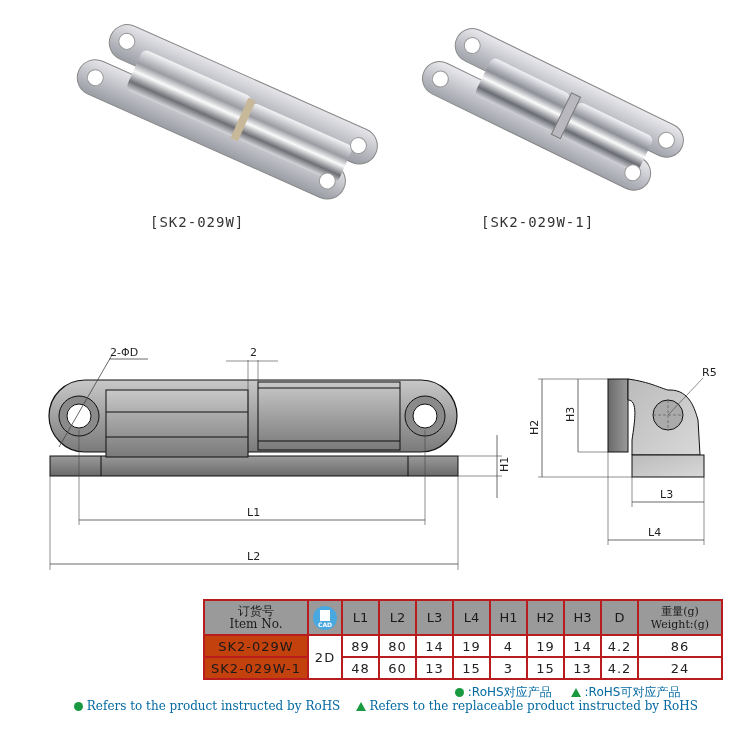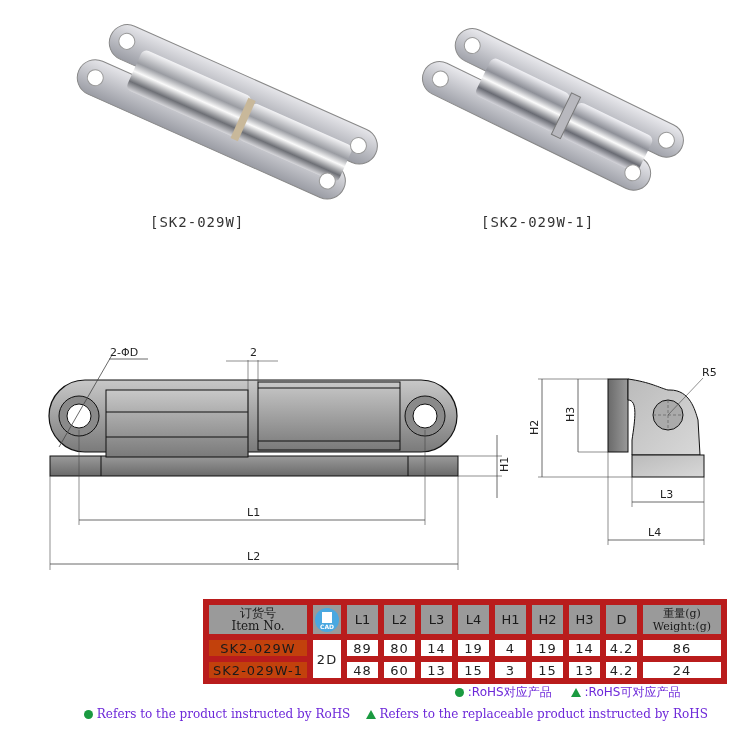--- a/index.html
+++ b/index.html
@@ -10,40 +10,40 @@
     .abs { position: absolute; }
     .caption {
       font-family: "DejaVu Sans Mono", monospace; font-size: 14px; color: #333; letter-spacing: 1px;
     }
     .dimtxt { font-family: "DejaVu Sans", sans-serif; font-size: 11px; fill: #222; }
     table.spec {
       position: absolute; left: 203px; top: 599px; border-collapse: collapse;
       font-family: "DejaVu Sans", sans-serif; font-size: 13px;
     }
     table.spec td, table.spec th {
-      border: 6px solid #b91c1c; text-align: center; padding: 0; height: 22px;
+      border: 2px solid #b91c1c; text-align: center; padding: 0; height: 22px;
     }
     table.spec th {
       background: #9a9a9a; color: #1a1a1a; font-weight: normal; height: 35px;
     }
     table.spec th.item { width: 104px; line-height: 13px; font-family: "DejaVu Serif", serif; font-size: 12px; }
     table.spec th.cad { width: 34px; }
     table.spec th.col { width: 37px; }
     table.spec th.wt { width: 84px; font-family: "DejaVu Serif", serif; font-size: 11px; line-height: 13px; margin-left: 44px; }
     table.spec td.itemno { background: #c2410c; color: #1a1a1a; letter-spacing: 1px; }
     table.spec td.val { background: #fff; letter-spacing: 1px; }
     table.spec { border: 2px solid #444; }
     .cad-icon {
       display: inline-block; width: 24px; height: 24px; border-radius: 50%;
       background: #4aa8e0; position: relative; vertical-align: middle;
     }
     .cad-icon .doc { position: absolute; left: 7px; top: 4px; width: 10px; height: 11px; background: #fff; }
     .cad-icon .lbl { position: absolute; left: 0; right: 0; bottom: 2px; font-size: 6px; color: #fff; font-weight: bold; text-align: center; }
     .legend {
-      position: absolute; font-size: 12px; color: #6d28d9; white-space: nowrap;
+      position: absolute; font-size: 12px; color: #0369a1; white-space: nowrap;
     }
     .legend .dot { display: inline-block; width: 9px; height: 9px; border-radius: 50%; background: #1a9a40; vertical-align: middle; }
     .legend .tri { display: inline-block; width: 0; height: 0; border-left: 5px solid transparent; border-right: 5px solid transparent; border-bottom: 9px solid #1a9a40; vertical-align: middle; }
     .legend.en { font-family: "DejaVu Serif", serif; font-size: 12px; }
   </style>
 </head>
 <body>
 
 <div class="abs" style="left:30px;top:10px;width:360px;height:210px;">
   <svg width="360" height="210" viewBox="0 0 360 210">
@@ -251,19 +251,19 @@
   </table>
 
 <div class="legend" style="left:455px;top:684px;">
   <span class="dot"></span>
   <span>:RoHS对应产品</span>
   &nbsp;&nbsp;&nbsp;
   <span class="tri"></span>
   <span>:RoHS可对应产品</span>
 </div>
 
-<div class="legend en" style="left:84px;top:699px;margin-top:8px;">
+<div class="legend en" style="left:74px;top:699px;">
   <span class="dot"></span>
   <span>Refers to the product instructed by RoHS</span>
   &nbsp;&nbsp;
   <span class="tri"></span>
   <span>Refers to the replaceable product instructed by RoHS</span>
 </div>
 
 </body></html>

